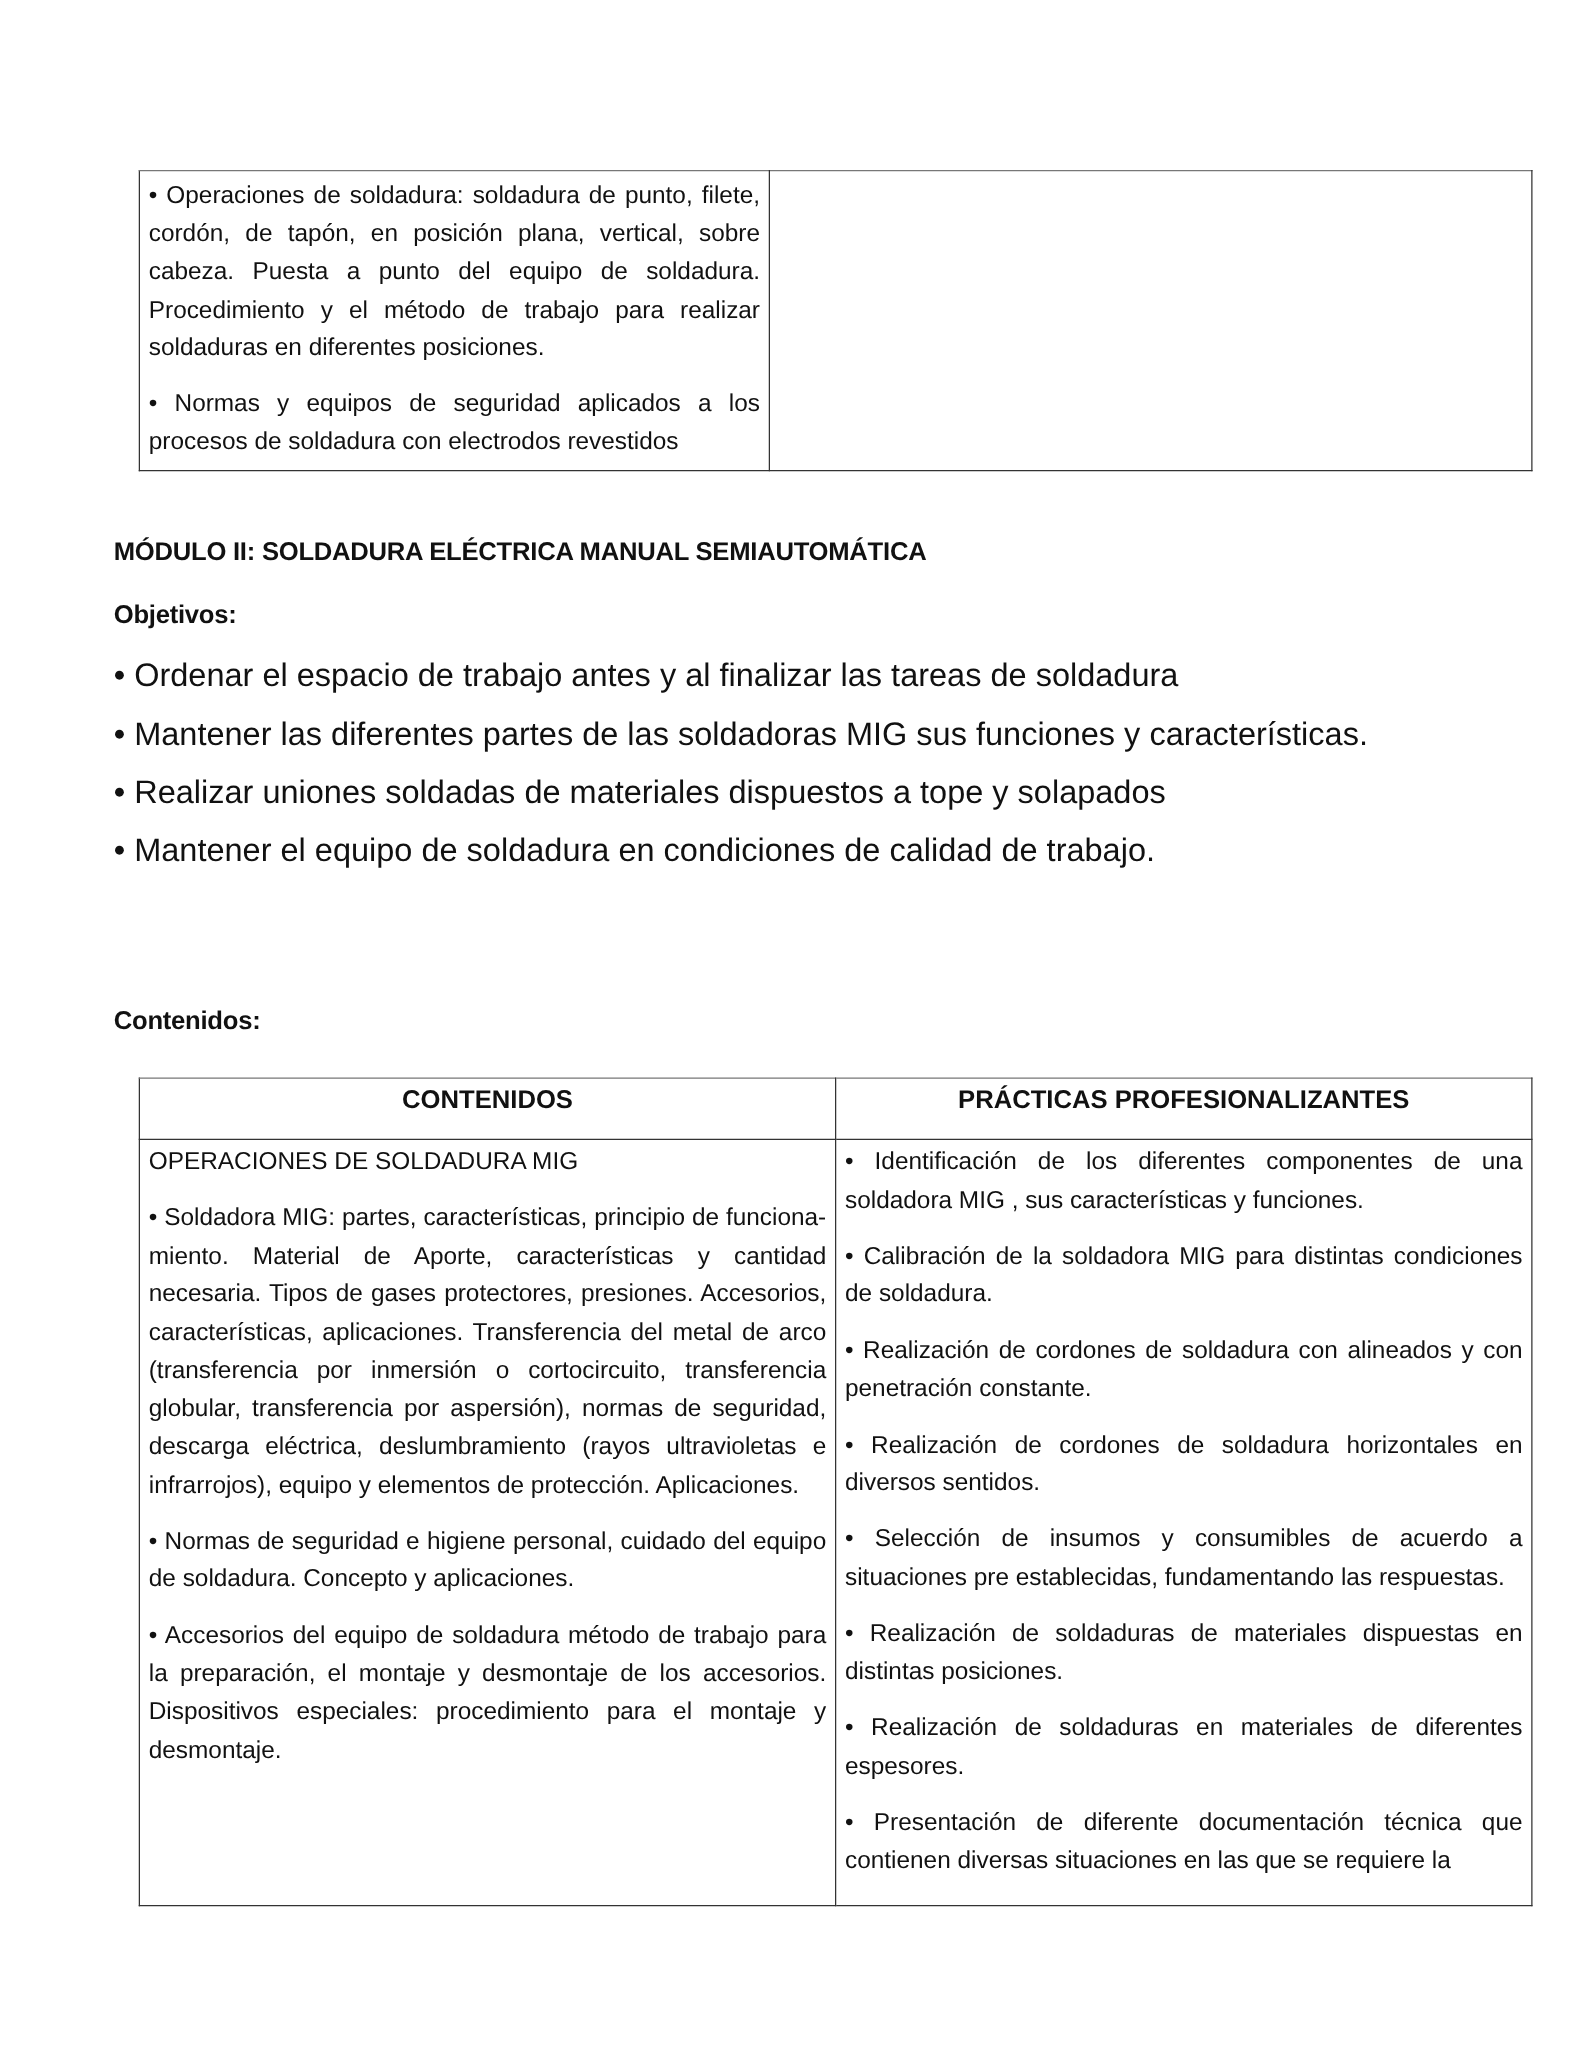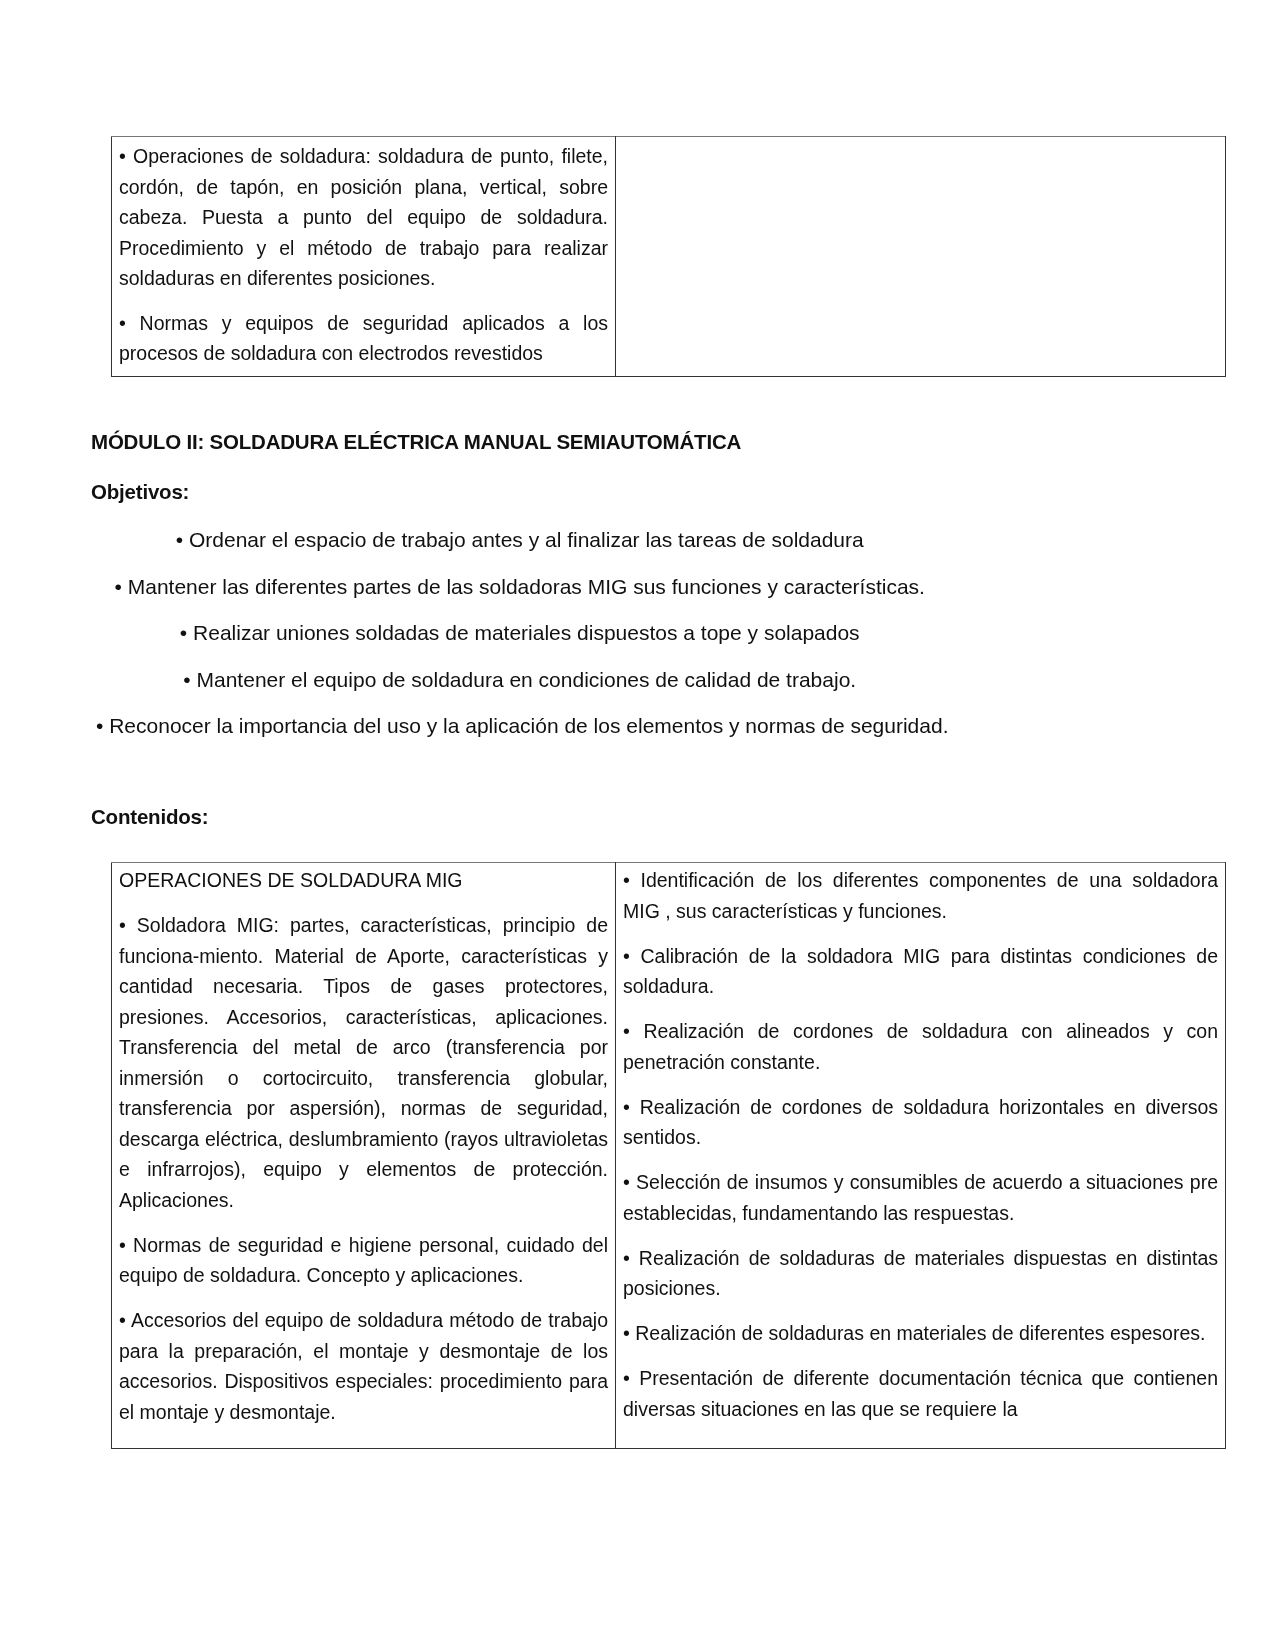--- a/index.html
+++ b/index.html
@@ -27,22 +27,21 @@
   .heading {
     position: absolute; left: 91px; font-weight: bold; font-size: 20.5px; margin: 0;
     letter-spacing: -0.2px;
   }
   #module-title { top: 430px; }
   #objectives-label { top: 480px; }
   #contents-label { top: 805px; }
 
   ul.objectives {
     position: absolute; left: 91px; top: 527px; margin: 0; padding: 0; list-style: none;
-    font-size: 21px;
-    text-align: center;
+    font-size: 26px;
   }
   ul.objectives li { height: 46.5px; line-height: 26px; white-space: nowrap; }
   ul.objectives li.indent { padding-left: 5px; }
 
   #main-table { left: 111px; top: 862px; width: 1115px; }
   #main-table th {
     font-weight: bold; font-size: 20.5px; height: 40px; padding: 3px 7px 5px 7px;
     text-align: center; line-height: 28px;
   }
   #main-table td.c1 { width: 489px; }
@@ -67,27 +66,30 @@
     </table>
 
   <h2 id="module-title" class="heading">MÓDULO II: SOLDADURA ELÉCTRICA MANUAL SEMIAUTOMÁTICA</h2>
   <h3 id="objectives-label" class="heading">Objetivos:</h3>
 
   <ul class="objectives">
     <li>• Ordenar el espacio de trabajo antes y al finalizar las tareas de soldadura</li>
     <li>• Mantener las diferentes partes de las soldadoras MIG sus funciones y características.</li>
     <li>• Realizar uniones soldadas de materiales dispuestos a tope y solapados</li>
     <li>• Mantener el equipo de soldadura en condiciones de calidad de trabajo.</li>
-    <li class="indent">• Reconocer la importancia del uso y la aplicación de los elementos y normas de seguridad.</li>
   </ul>
 
   <h3 id="contents-label" class="heading">Contenidos:</h3>
 
   <table id="main-table" class="doc">
     <tbody>
+        <tr>
+      <th class="c1">CONTENIDOS</th>
+      <th class="c2">PRÁCTICAS PROFESIONALIZANTES</th>
+    </tr>
     <tr>
       <td class="c1 body">
         <p class="cell">OPERACIONES DE SOLDADURA MIG</p>
         <p class="cell">• Soldadora MIG: partes, características, principio de funciona-miento. Material de Aporte, características y cantidad necesaria. Tipos de gases protectores, presiones. Accesorios, características, aplicaciones. Transferencia del metal de arco (transferencia por inmersión o cortocircuito, transferencia globular, transferencia por aspersión), normas de seguridad, descarga eléctrica, deslumbramiento (rayos ultravioletas e infrarrojos), equipo y elementos de protección. Aplicaciones.</p>
         <p class="cell">• Normas de seguridad e higiene personal, cuidado del equipo de soldadura. Concepto y aplicaciones.</p>
         <p class="cell"> • Accesorios del equipo de soldadura método de trabajo para la preparación, el montaje y desmontaje de los accesorios. Dispositivos especiales: procedimiento para el montaje y desmontaje.</p>
       </td>
       <td class="c2 body">
         <p class="cell">• Identificación de los diferentes componentes de una soldadora MIG , sus características y funciones.</p>
         <p class="cell">• Calibración de la soldadora MIG para distintas condiciones de soldadura.</p>

